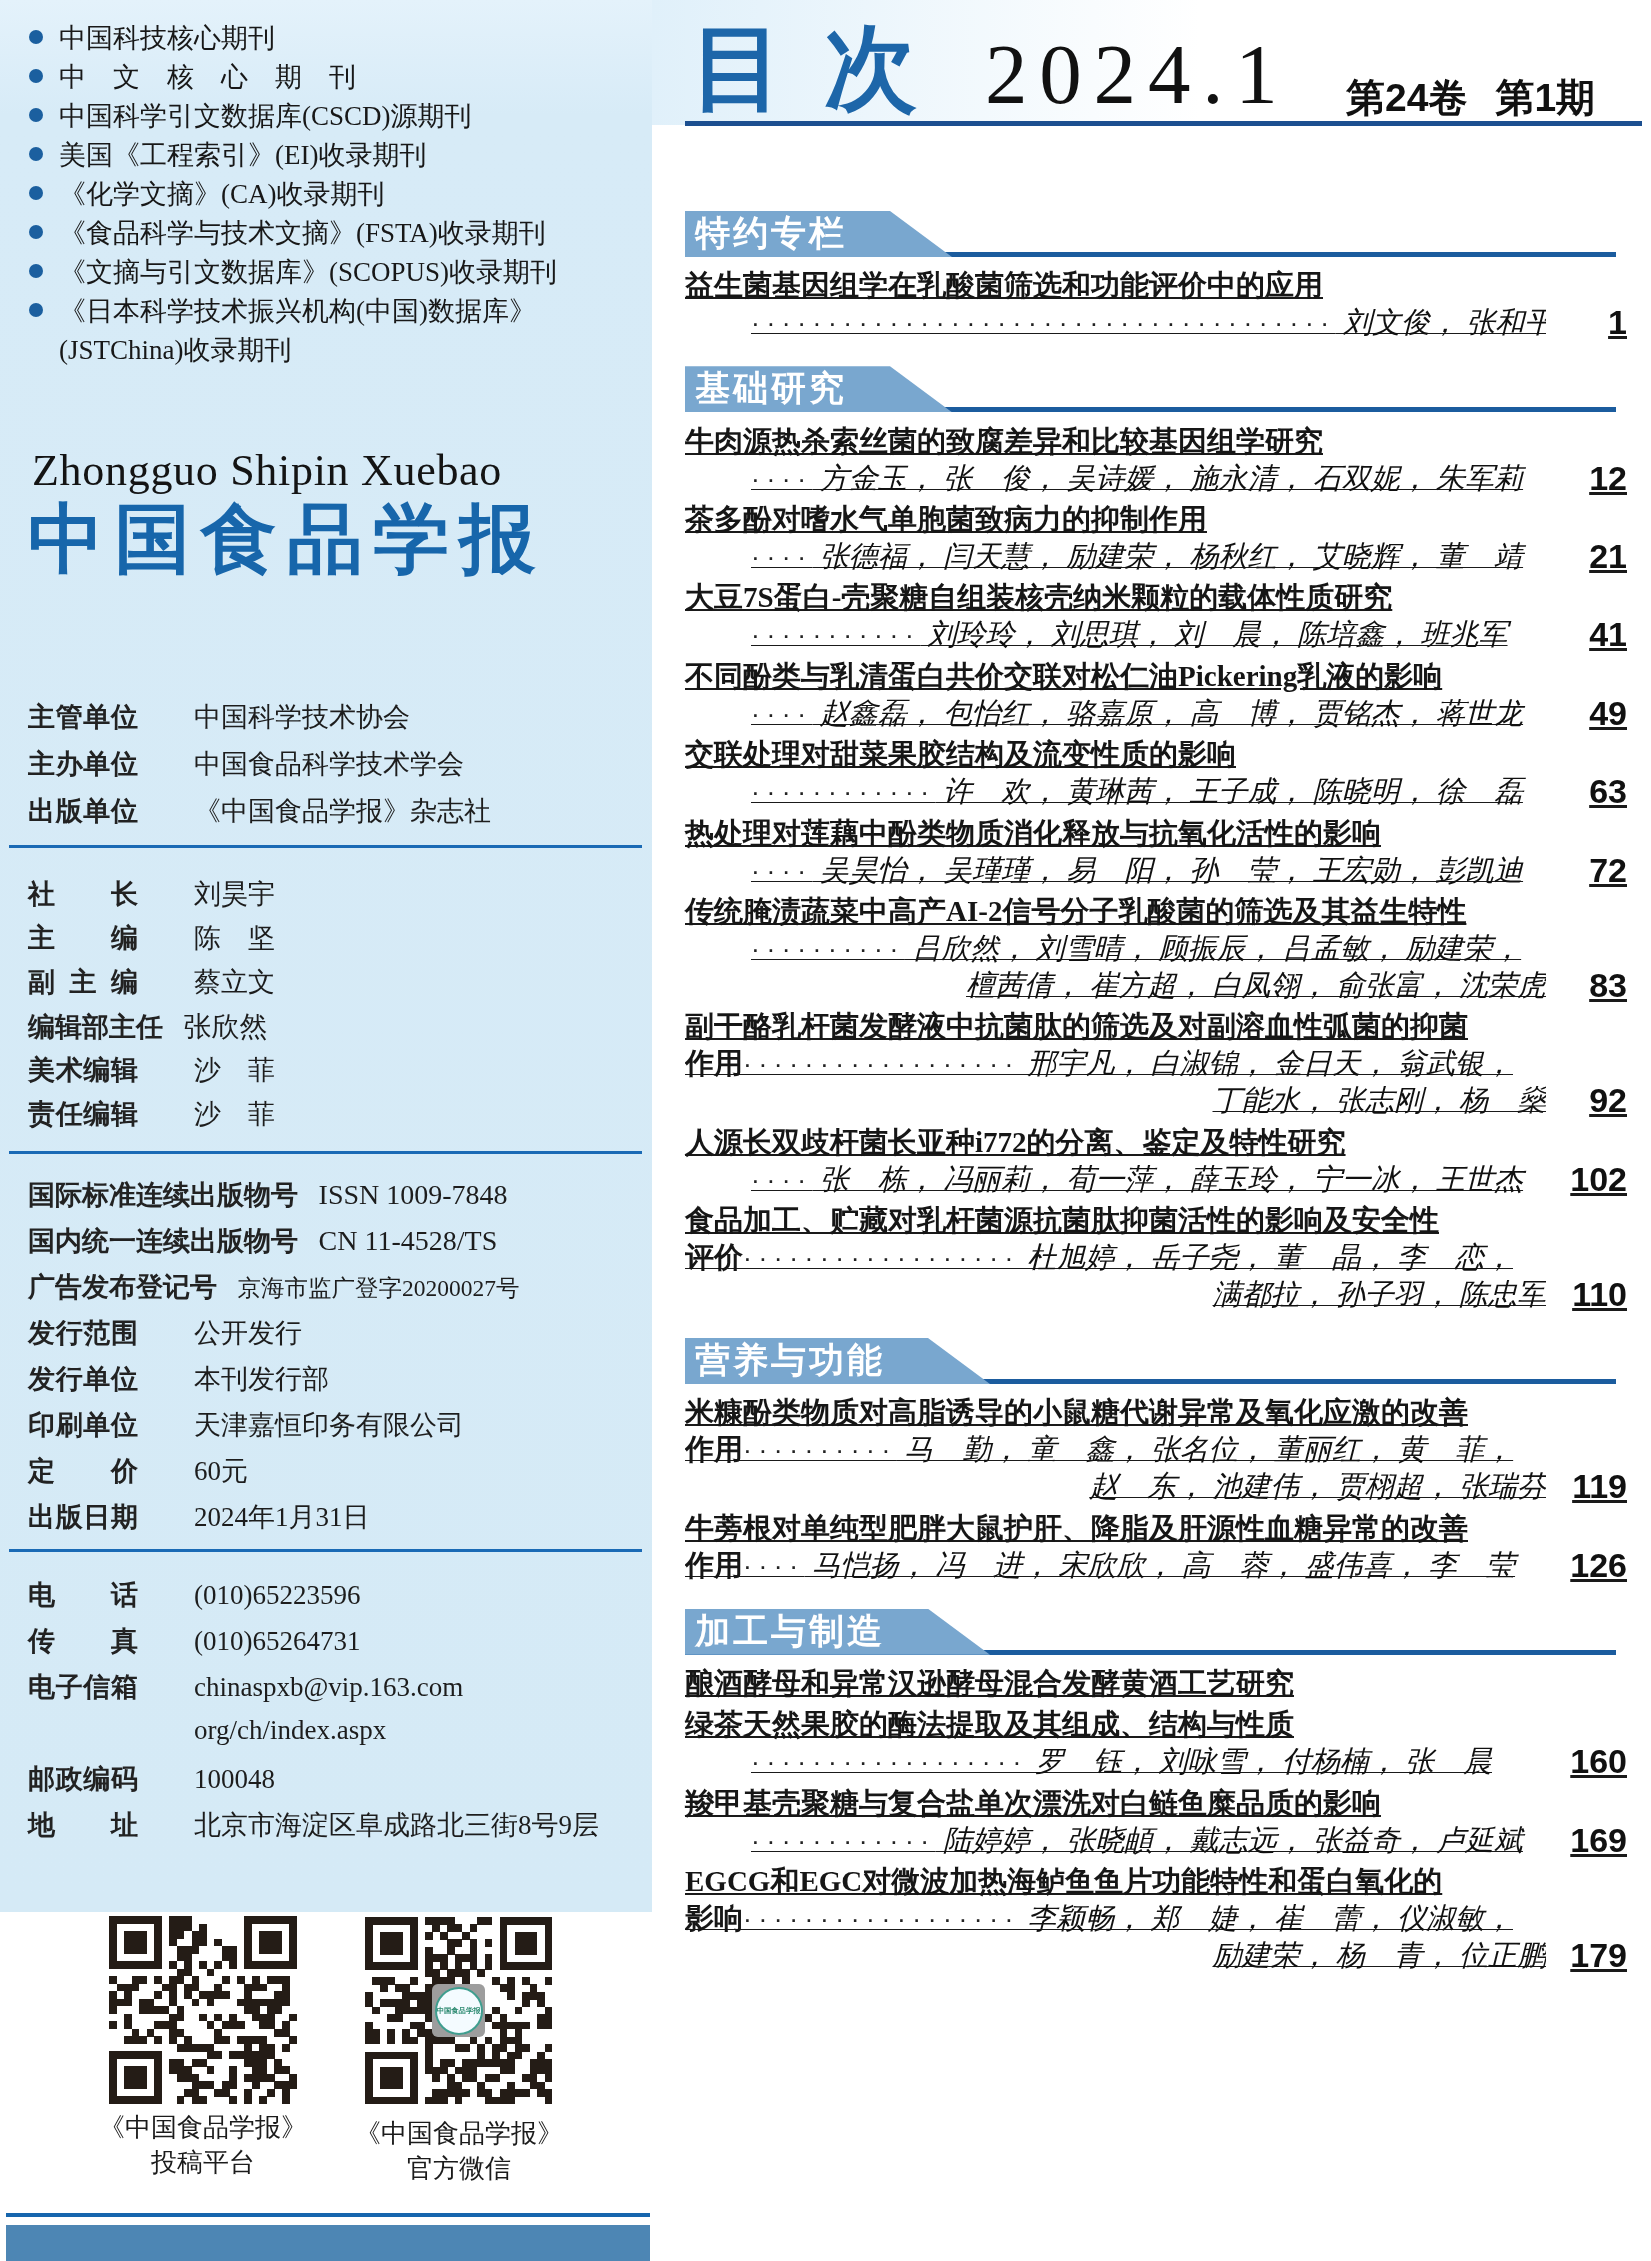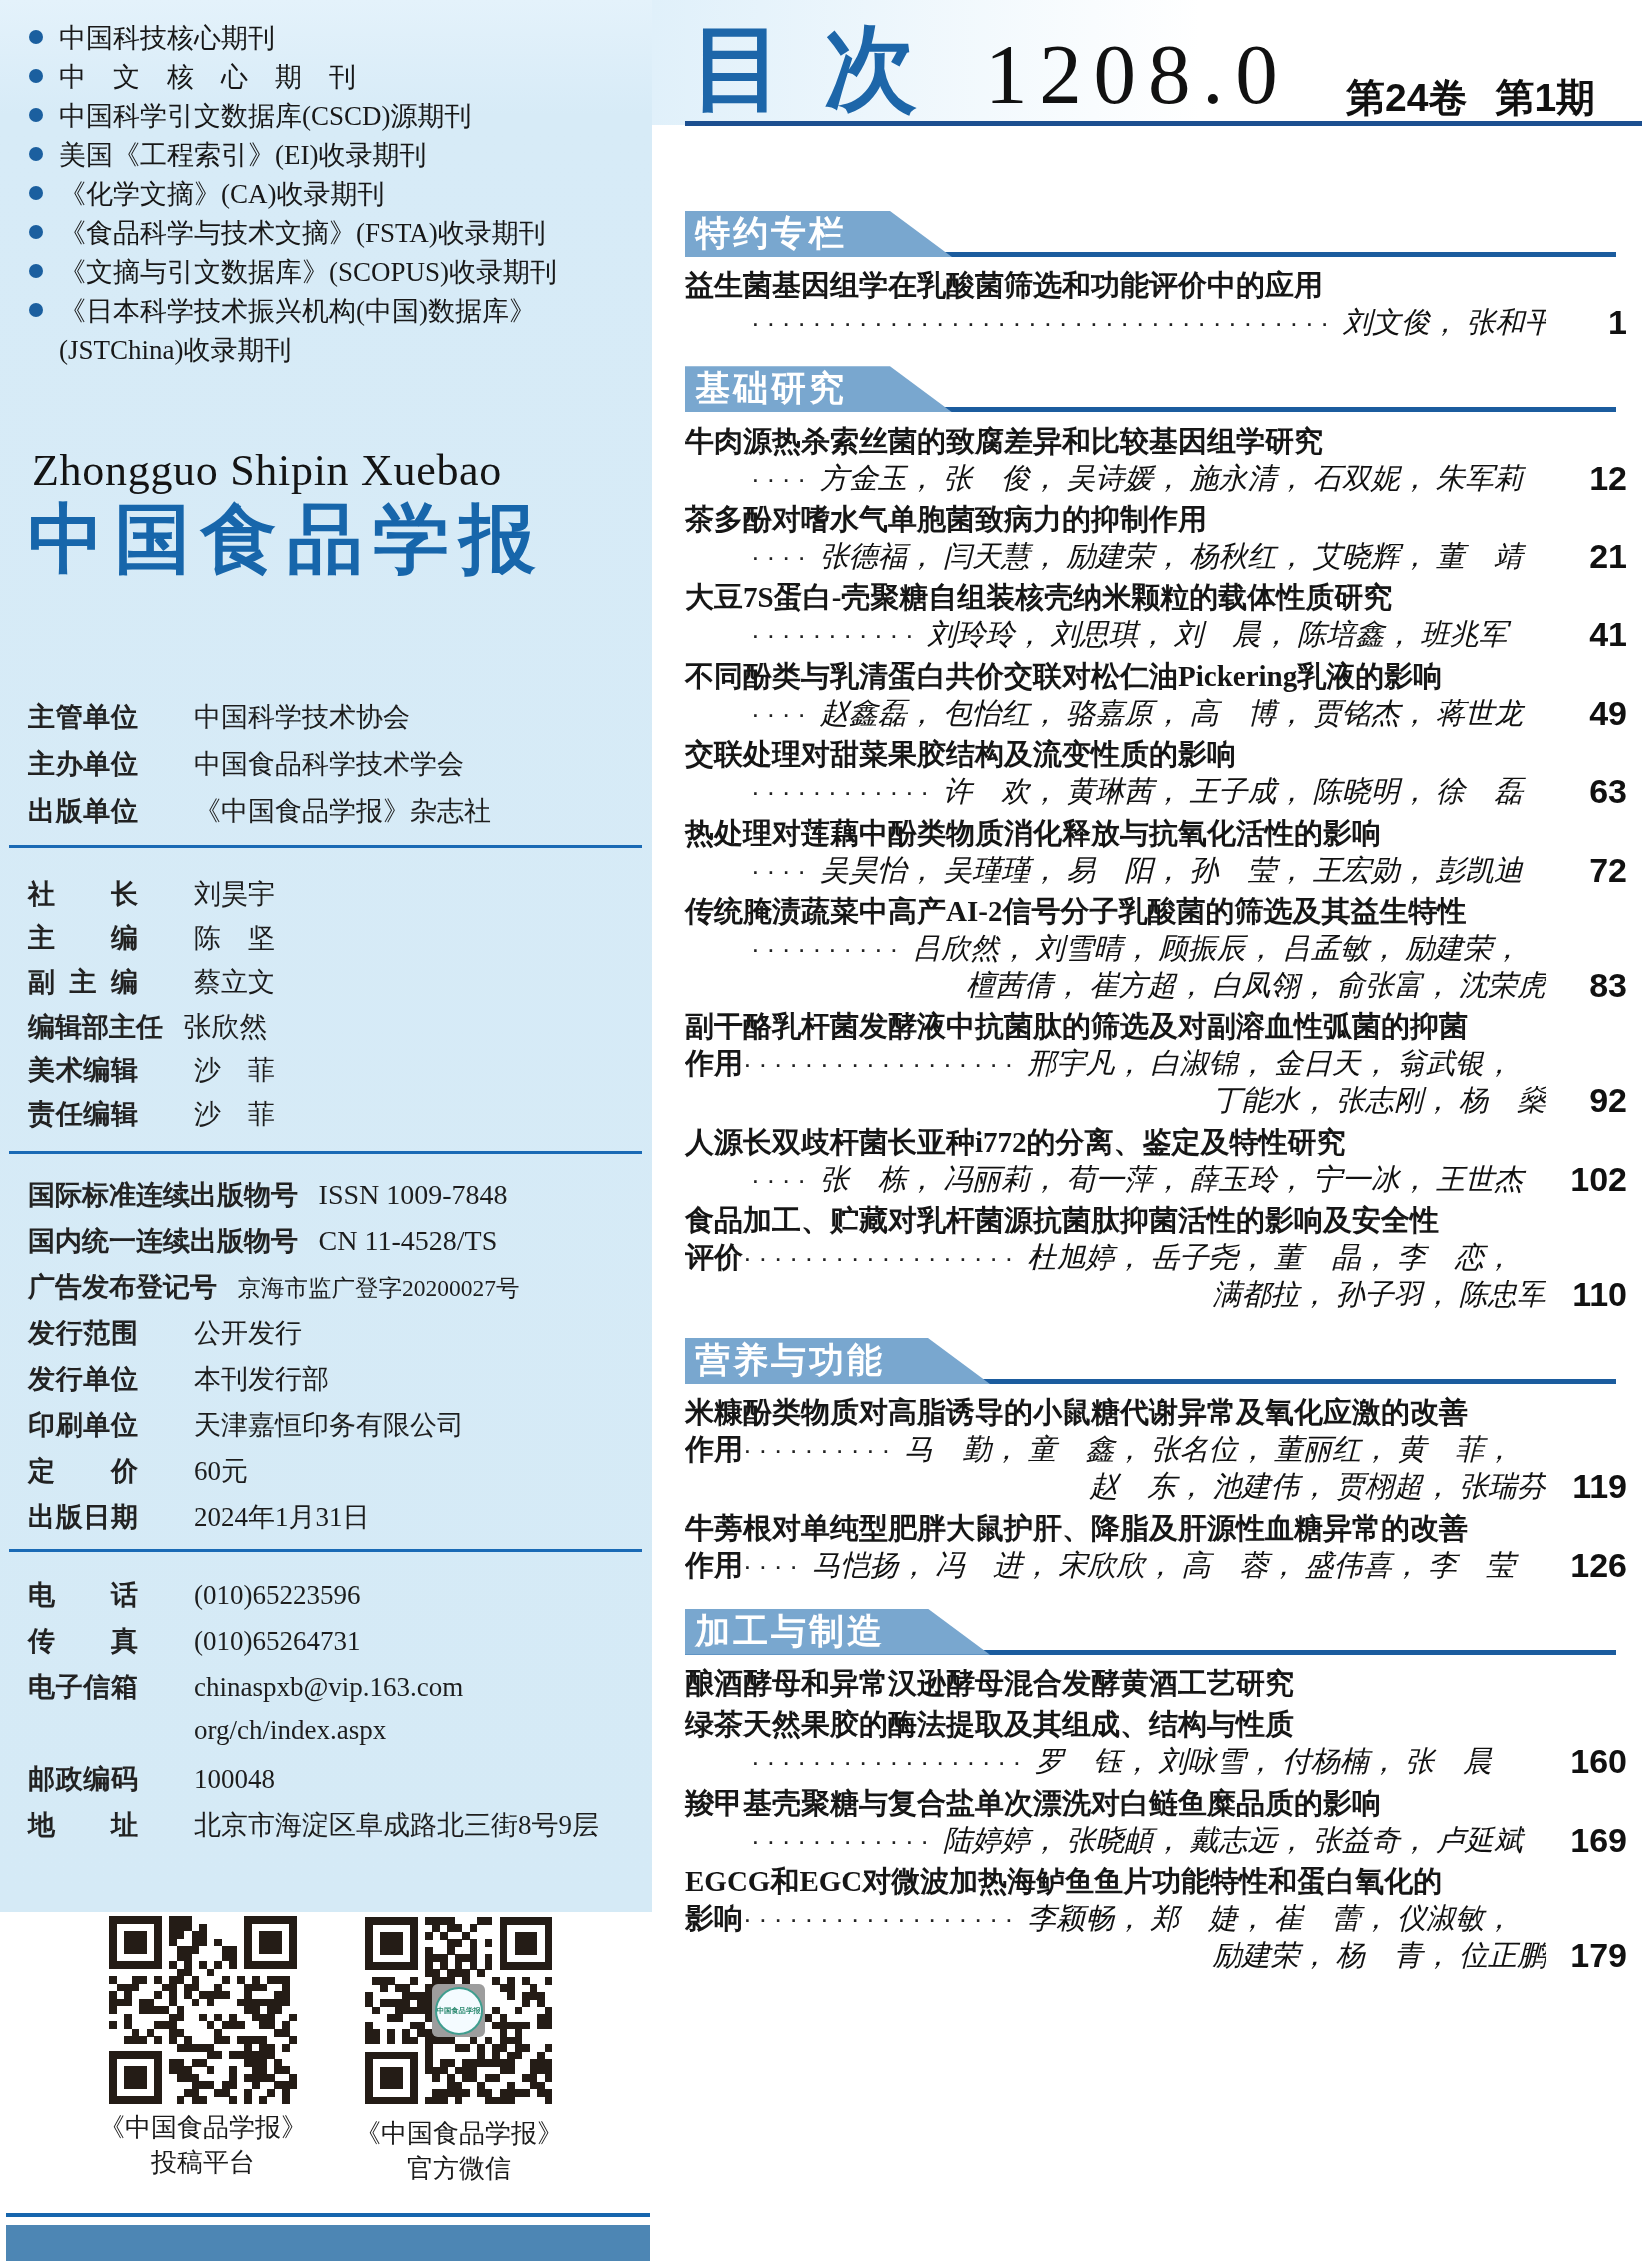--- a/index.html
+++ b/index.html
@@ -63,21 +63,21 @@
   
   .top-grad{position:absolute;left:652px;top:0;width:999px;height:125px;
     background:linear-gradient(90deg,#e0f0fa 0%,rgba(255,255,255,0) 55%);}
   .main{position:absolute;left:685px;top:0;width:942px;}
   .header{position:relative;height:126px;}
   .toc-title{position:absolute;left:5.9px;top:5.9px;font-size:93px;font-weight:900;color:#1d66a9;letter-spacing:40px;white-space:nowrap;}
   .toc-issue{position:absolute;left:300px;top:25px;font-family:"Liberation Serif","DejaVu Serif",serif;font-size:85px;letter-spacing:11.8px;color:#111;white-space:nowrap;}
   .toc-vol{position:absolute;left:661px;top:71px;font-size:39px;font-weight:bold;color:#111;white-space:nowrap;}
   .toc-vol .sp{display:inline-block;width:28px;}
   .hrule{position:absolute;left:0;bottom:0;width:957px;height:5.1px;background:#1c4f90;}
-  .sections{position:absolute;left:0;top:211px;width:942px;}
+  .sections{position:absolute;left:0;top:211px;width:942px;text-decoration:underline;}
   .section{margin-top:25px;}
   .section:first-child{margin-top:0;}
   .sec-head{position:relative;height:46px;margin-bottom:10.3px;}
   .sec-rule{position:absolute;left:0;bottom:0;width:931px;height:5.1px;background:#1b5c9e;}
   .flag{
     position:absolute;left:0;top:0;height:46px;
     background:#79a7cf;
     clip-path:polygon(0 0,calc(100% - 62px) 0,100% 100%,0 100%);
     color:#fff;font-weight:bold;font-size:35px;line-height:44px;
     padding-left:10.3px;letter-spacing:2.9px;box-sizing:border-box;white-space:nowrap;
@@ -799,21 +799,21 @@
     <div>官方微信</div>
 </div>
 
 <div class="bottom-line"></div>
 <div class="bottom-band"></div>
 
 <div class="top-grad"></div>
 <div class="main">
   <div class="header">
     <span class="toc-title">目次</span>
-    <span class="toc-issue">1208.0</span>
+    <span class="toc-issue">2024.1</span>
     <span class="toc-vol">
       <span>第24卷</span><span class="sp"></span><span>第1期</span>
     </span>
     <div class="hrule"></div>
   </div>
   <div class="sections">
       <div class="section">
     <div class="sec-head">
       <div class="sec-rule"></div>
       <div class="flag" style="width: 267px;">特约专栏</div>

